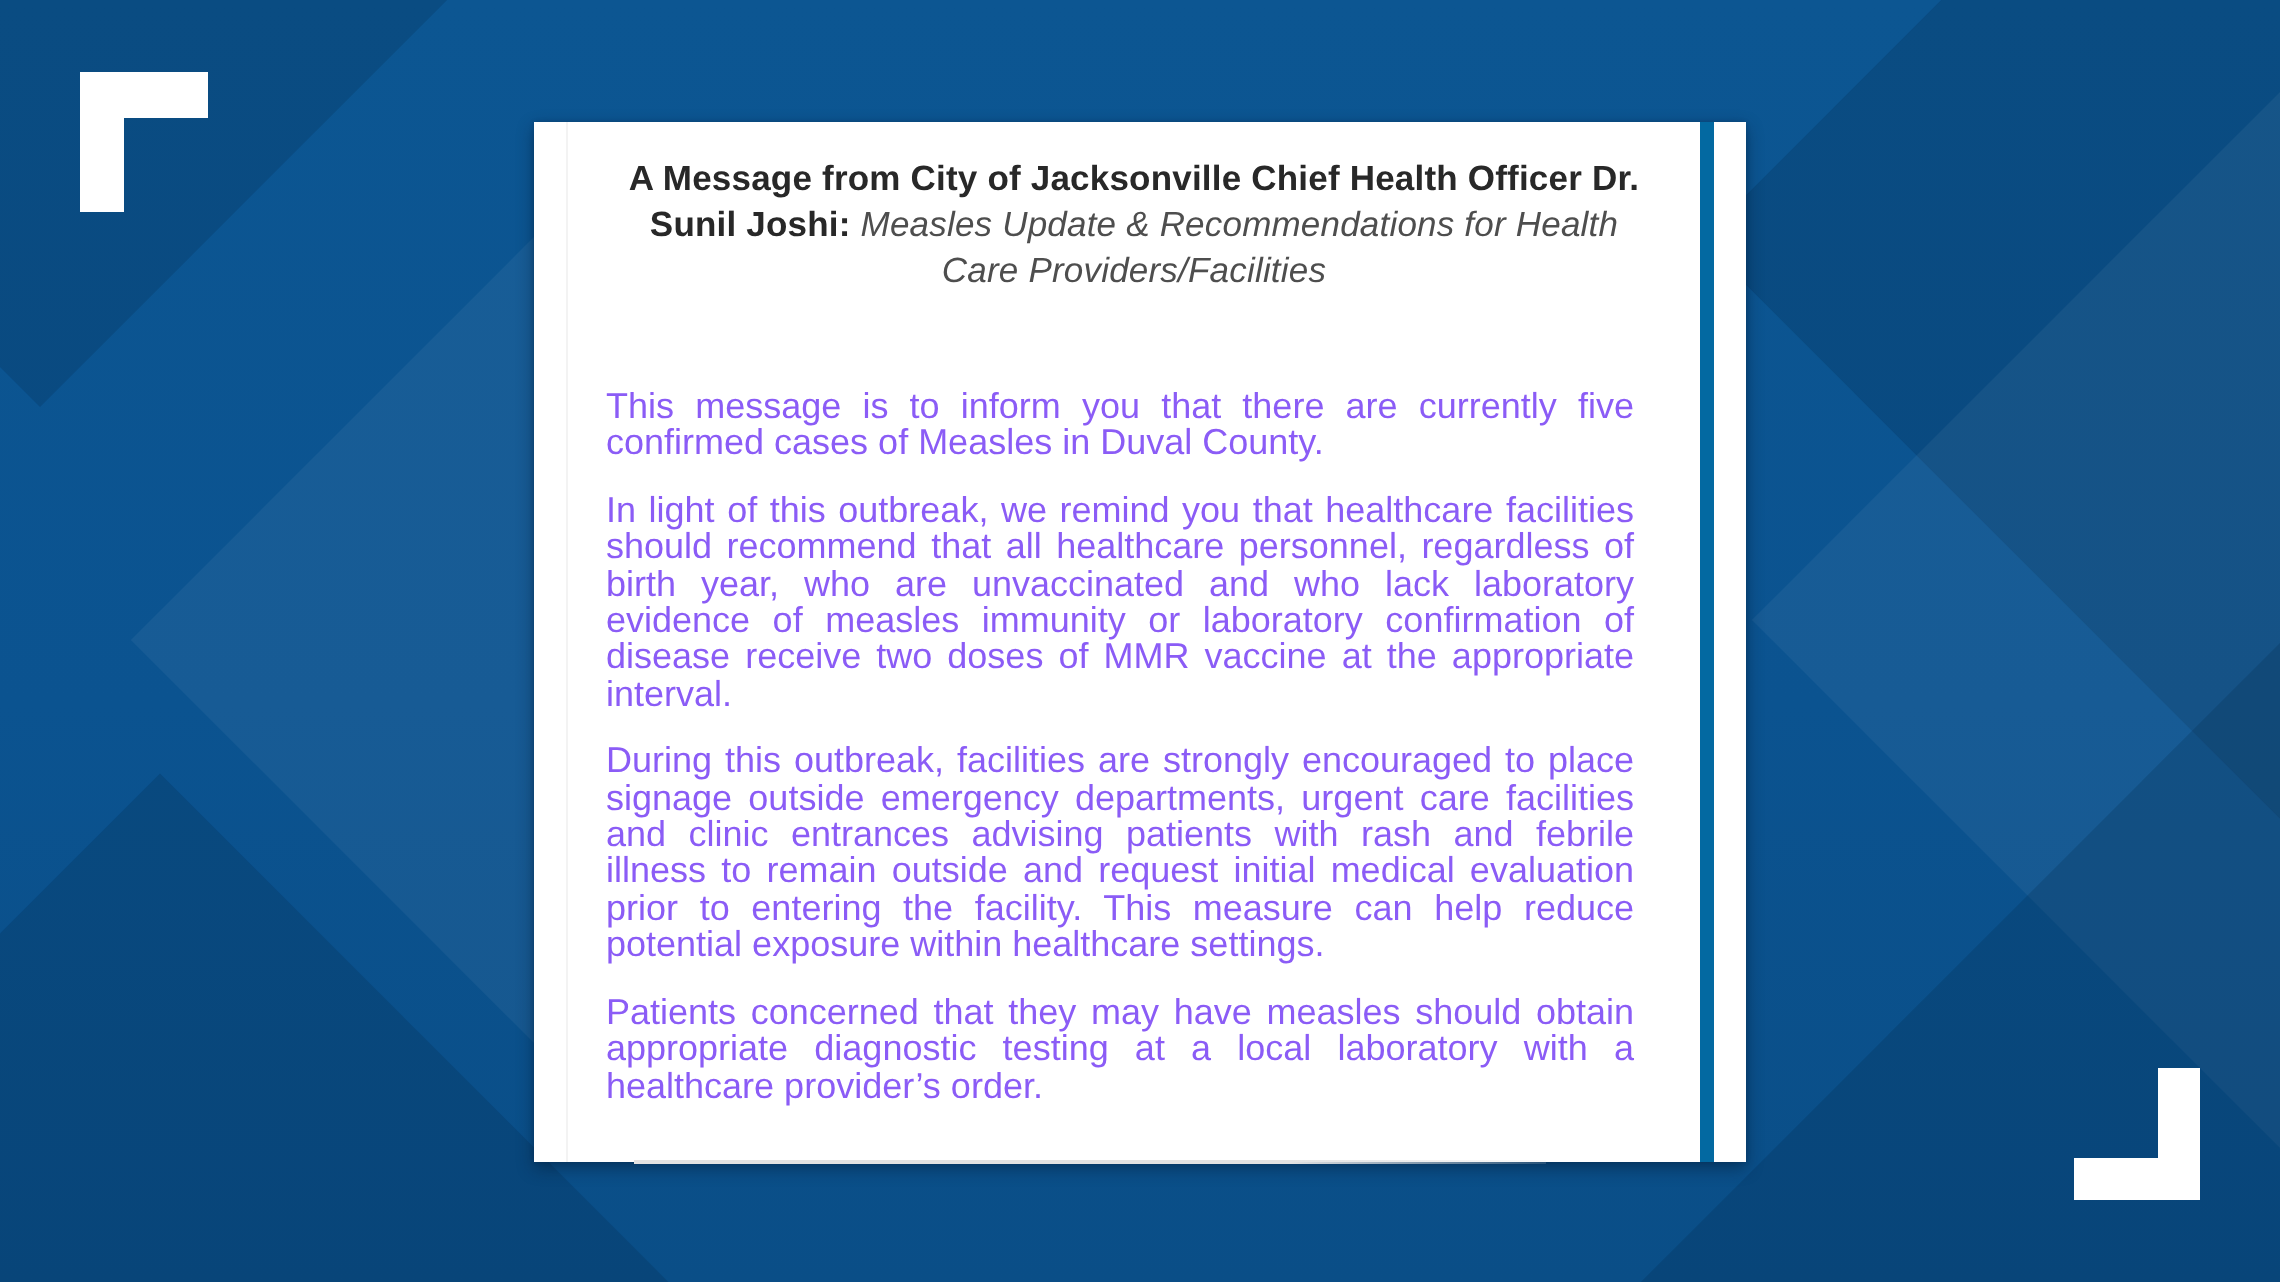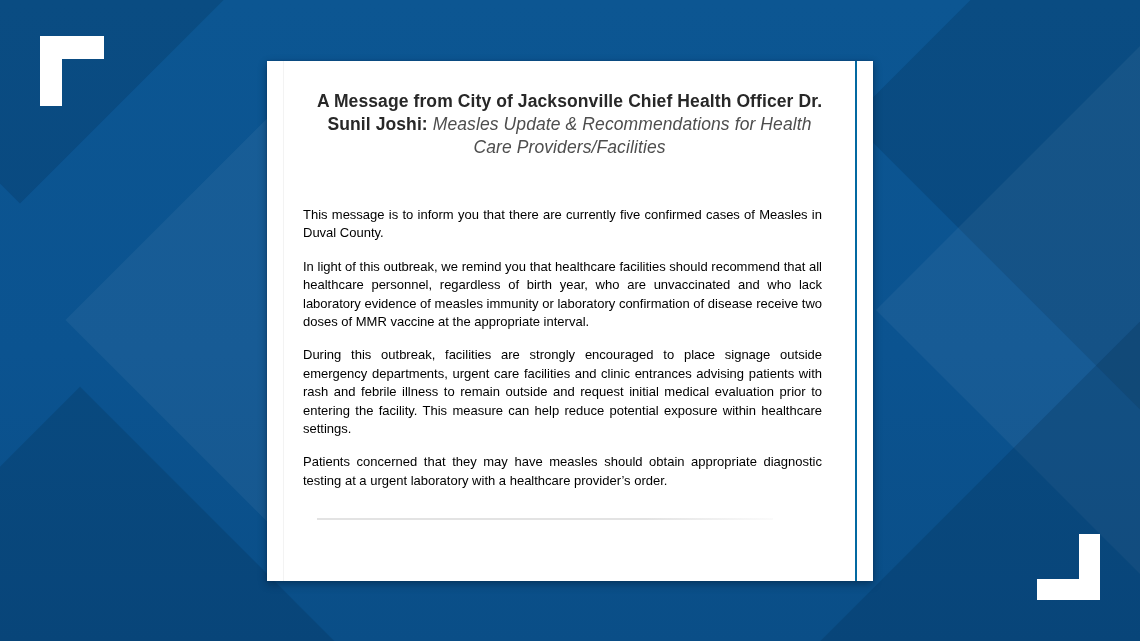--- a/index.html
+++ b/index.html
@@ -26,33 +26,33 @@
   .bracket-br{left:1037px;top:534px;width:63px;height:66px;
     border-right:21px solid #fff;border-bottom:21px solid #fff;}
   
   .card{
     position:absolute;left:267px;top:61px;width:606px;height:520px;
     background:#ffffff;box-sizing:border-box;
     box-shadow:0 3px 8px rgba(0,22,45,0.45),0 0 2px rgba(0,30,60,0.25);
   }
   .card-inner{
     box-sizing:border-box;height:100%;margin:0 16px;
-    border-left:1px solid #f3f3f3;border-right:2px solid #0369a1;
-    padding-top:29px;
+    border-left:1px solid #f3f3f3;border-right:7px solid #0369a1;
+    padding-top:17px;
   }
   .title{
     width:510px;margin:0 auto;text-align:center;
     font-size:17.5px;line-height:23px;font-weight:bold;color:#282828;
     letter-spacing:0.1px;
   }
   .title .italic-part{font-weight:400;font-style:italic;color:#4e4e4e;}
   .body-block{margin-top:47px;padding:0 33px 0 19px;}
   .body-block p{
     margin:0 0 15px 0;
-    font-size:13px;line-height:18.4px;color:#000000;
+    font-size:18px;line-height:18.4px;color:#8b5cf6;
     text-align:justify;
   }
   .divider{
     border:none;height:2px;width:456px;margin:28px 0 0 14px;
     background:linear-gradient(to right,#e3e3e3 72%,rgba(227,227,227,0.15));
   }
 </style>
 </head>
 <body>
 
@@ -68,17 +68,17 @@
 <div class="bracket bracket-tl"></div>
 <div class="bracket bracket-br"></div>
 
 <div class="card">
   <div class="card-inner">
     <div class="title"><span>A Message from City of Jacksonville Chief Health Officer Dr. Sunil Joshi:</span> <span class="italic-part">Measles Update &amp; Recommendations for Health Care Providers/Facilities</span></div>
     <div class="body-block">
       <p>This message is to inform you that there are currently five confirmed cases of Measles in Duval County.</p>
       <p>In light of this outbreak, we remind you that healthcare facilities should recommend that all healthcare personnel, regardless of birth year, who are unvaccinated and who lack laboratory evidence of measles immunity or laboratory confirmation of disease receive two doses of MMR vaccine at the appropriate interval.</p>
       <p>During this outbreak, facilities are strongly encouraged to place signage outside emergency departments, urgent care facilities and clinic entrances advising patients with rash and febrile illness to remain outside and request initial medical evaluation prior to entering the facility. This measure can help reduce potential exposure within healthcare settings.</p>
-      <p>Patients concerned that they may have measles should obtain appropriate diagnostic testing at a urgent laboratory with a healthcare provider’s order.</p>
+      <p>Patients concerned that they may have measles should obtain appropriate diagnostic testing at a local laboratory with a healthcare provider’s order.</p>
       <hr class="divider">
     </div>
   </div>
 </div>
 
 </body></html>

